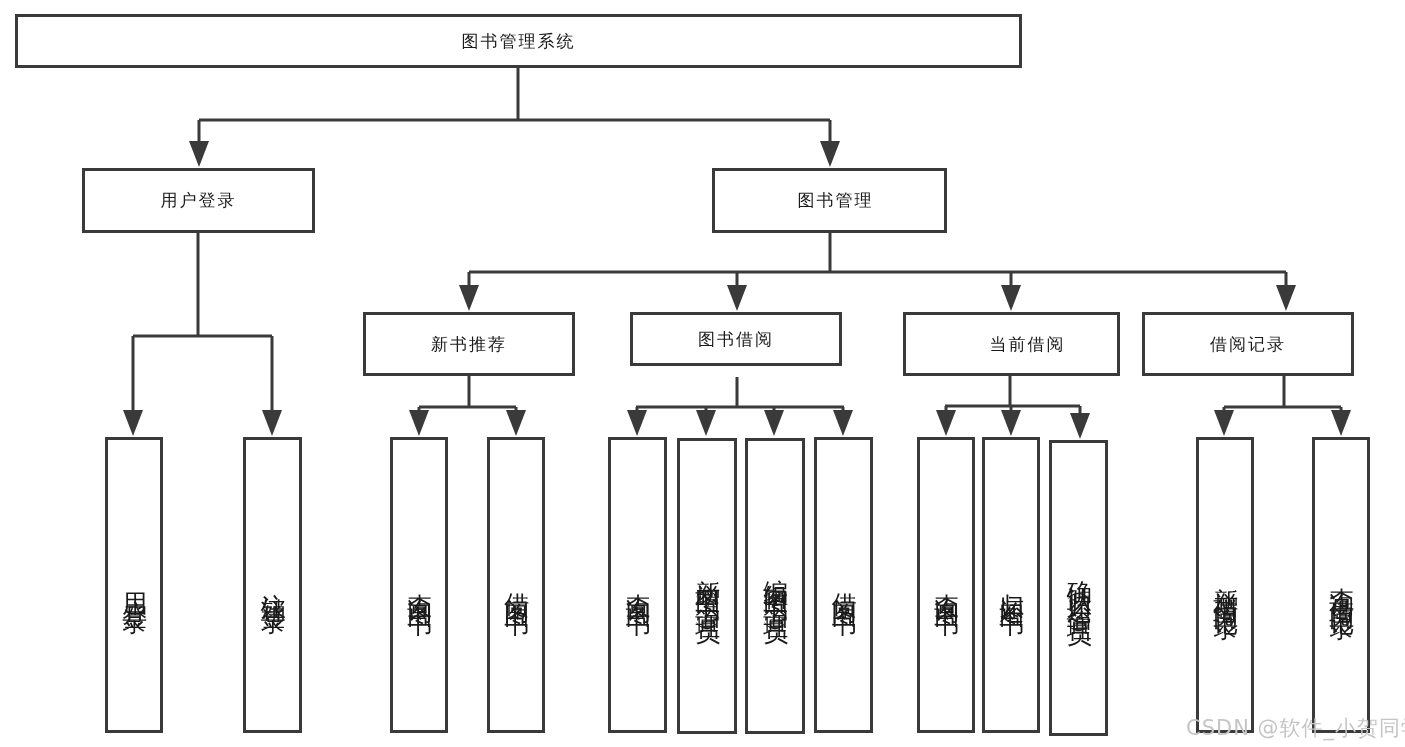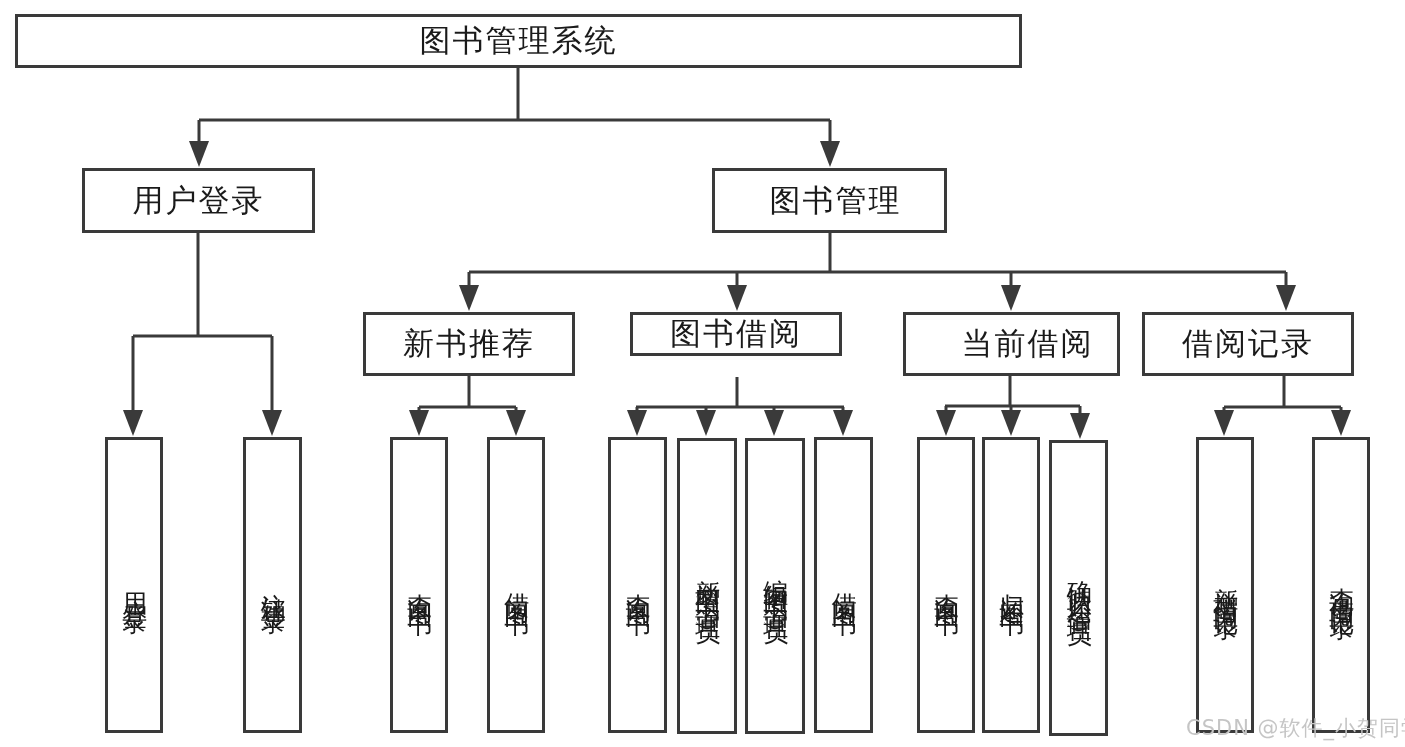--- a/index.html
+++ b/index.html
@@ -17,21 +17,21 @@
     box-sizing: border-box;
     border: 3px solid #3a3a3a;
     background: #ffffff;
     display: flex;
     align-items: center;
     justify-content: center;
     color: #1a1a1a;
     z-index: 2;
   }
   .hlabel {
-    font-size: 31px;
+    font-size: 17px;
     letter-spacing: 2px;
     white-space: nowrap;
   }
   .vtext {
     writing-mode: vertical-rl;
     text-orientation: mixed;
     font-size: 25px;
     letter-spacing: 6px;
     line-height: 1.05;
   }
@@ -98,21 +98,21 @@
   <div class="box" style="left:82px; top:168px; width:233px; height:65px;">
     <span class="hlabel">用户登录</span>
   </div>
   <div class="box" style="left:712px; top:168px; width:235px; height:65px;padding-left:12px;">
     <span class="hlabel">图书管理</span>
   </div>
 
   <div class="box" style="left:363px; top:312px; width:212px; height:64px;">
     <span class="hlabel">新书推荐</span>
   </div>
-  <div class="box" style="left:630px; top:312px; width:212px; height:44px;">
+  <div class="box" style="left:630px; top:312px; width:212px; height:54px;">
     <span class="hlabel">图书借阅</span>
   </div>
   <div class="box" style="left:903px; top:312px; width:217px; height:64px;padding-left:32px;">
     <span class="hlabel">当前借阅</span>
   </div>
   <div class="box" style="left:1142px; top:312px; width:212px; height:64px;">
     <span class="hlabel">借阅记录</span>
   </div>
 
   <div class="box leaf" style="left:105px; top:437px; width:58px; height:296px;">

